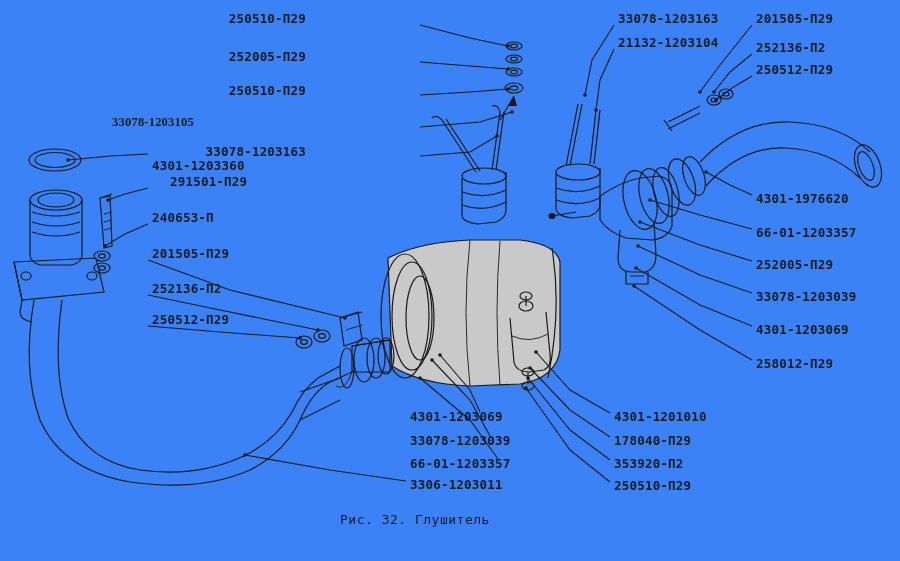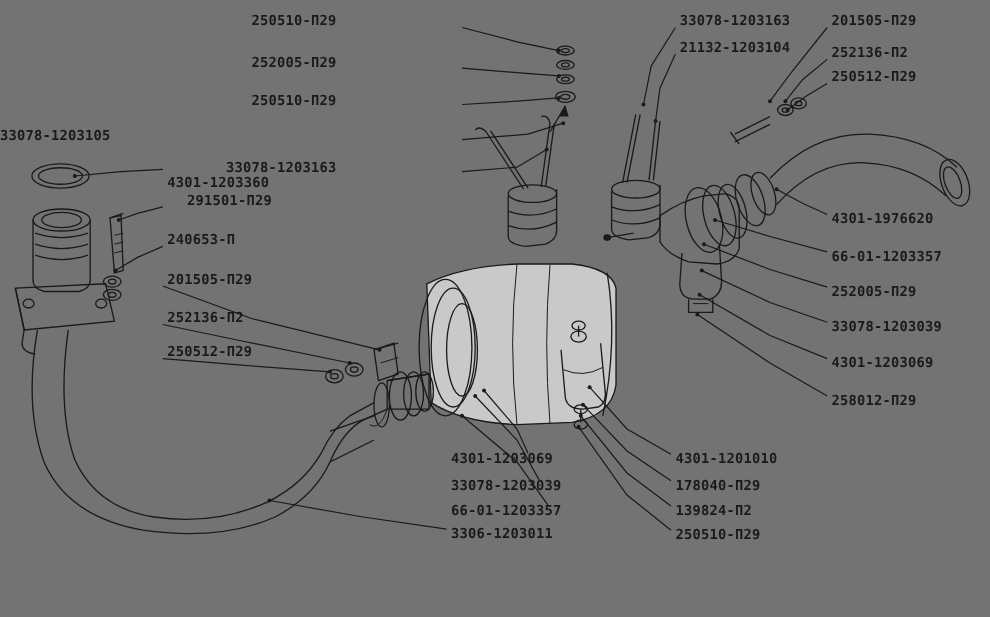--- a/index.html
+++ b/index.html
@@ -4,21 +4,21 @@
 <style>
   html, body {
     margin: 0;
     padding: 0;
     background: #c8c8c8;
   }
   #page {
     position: relative;
     width: 900px;
     height: 561px;
-    background: #737373;
+    background: #3b82f6;
     overflow: hidden;
     font-family: "DejaVu Sans Mono", "Liberation Mono", monospace;
   }
   #svg-layer {
     position: absolute;
     left: 0; top: 0;
     width: 900px;
     height: 561px;
   }
   .label {
@@ -273,21 +273,21 @@
         <polyline points="610,482 570,450 526,388" class="lead"></polyline>
         <circle cx="526" cy="388" r="1.8" class="dot"></circle>
       </g>
 
   </svg>
 
   <div id="labels-layer">
       <div class="label" style="top: 11px; left: 0px; width: 306px; text-align: right;">250510-П29</div>
       <div class="label" style="top: 49px; left: 0px; width: 306px; text-align: right;">252005-П29</div>
       <div class="label" style="top: 83px; left: 0px; width: 306px; text-align: right;">250510-П29</div>
-      <div class="label" style="top: 115px; left: 0px; width: 306px; text-align: left;">33078-1203105</div>
+      <div class="label" style="top: 115px; left: 0px; width: 306px; text-align: center; font-family: Liberation Serif, serif;">33078-1203105</div>
       <div class="label" style="top: 144px; left: 0px; width: 306px; text-align: right;">33078-1203163</div>
       <div class="label" style="top: 11px; left: 618px;">33078-1203163</div>
       <div class="label" style="top: 35px; left: 618px;">21132-1203104</div>
       <div class="label" style="top: 11px; left: 756px;">201505-П29</div>
       <div class="label" style="top: 40px; left: 756px;">252136-П2</div>
       <div class="label" style="top: 62px; left: 756px;">250512-П29</div>
       <div class="label" style="top: 158px; left: 152px;">4301-1203360</div>
       <div class="label" style="top: 174px; left: 152px; margin-left: 18px;">291501-П29</div>
       <div class="label" style="top: 210px; left: 152px;">240653-П</div>
       <div class="label" style="top: 246px; left: 152px;">201505-П29</div>
@@ -298,18 +298,19 @@
       <div class="label" style="top: 257px; left: 756px;">252005-П29</div>
       <div class="label" style="top: 289px; left: 756px;">33078-1203039</div>
       <div class="label" style="top: 322px; left: 756px;">4301-1203069</div>
       <div class="label" style="top: 356px; left: 756px; text-align: center;">258012-П29</div>
       <div class="label" style="top: 409px; left: 410px;">4301-1203069</div>
       <div class="label" style="top: 433px; left: 410px;">33078-1203039</div>
       <div class="label" style="top: 456px; left: 410px;">66-01-1203357</div>
       <div class="label" style="top: 477px; left: 410px;">3306-1203011</div>
       <div class="label" style="top: 409px; left: 614px;">4301-1201010</div>
       <div class="label" style="top: 433px; left: 614px;">178040-П29</div>
-      <div class="label" style="top: 456px; left: 614px;">139824-П2</div>
+      <div class="label" style="top: 456px; left: 614px;">353920-П2</div>
       <div class="label" style="top: 478px; left: 614px;">250510-П29</div>
     </div>
 
+  <div class="caption" style="left:340px; top:512px;">Рис. 32. Глушитель</div>
 
 </div>
 
 </body></html>

